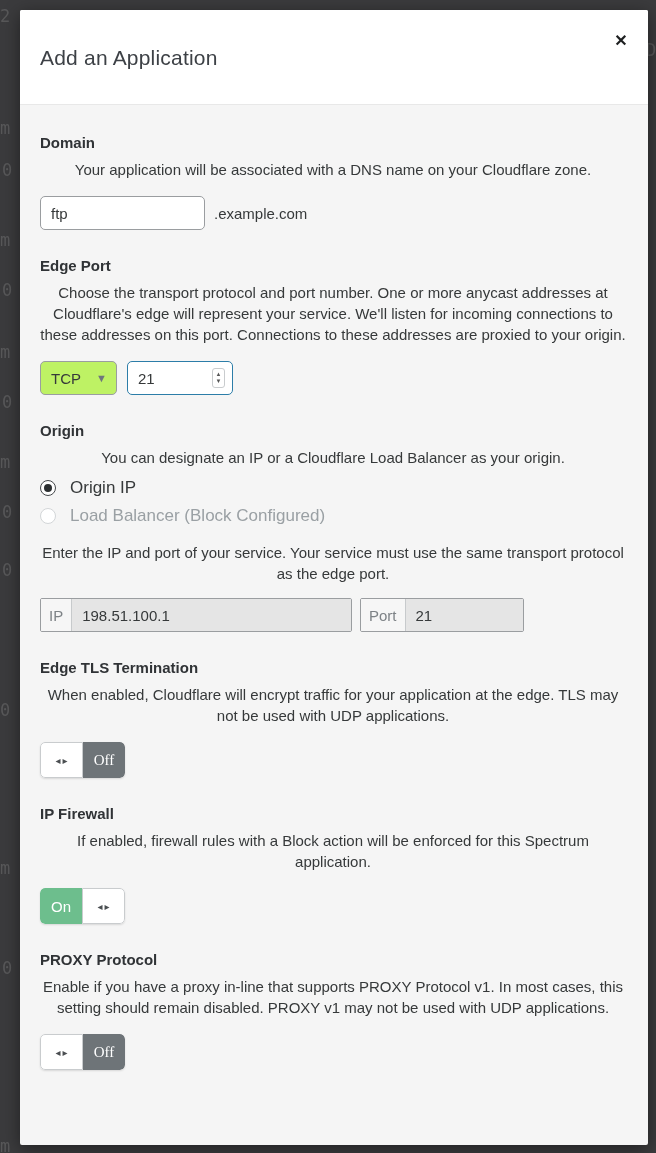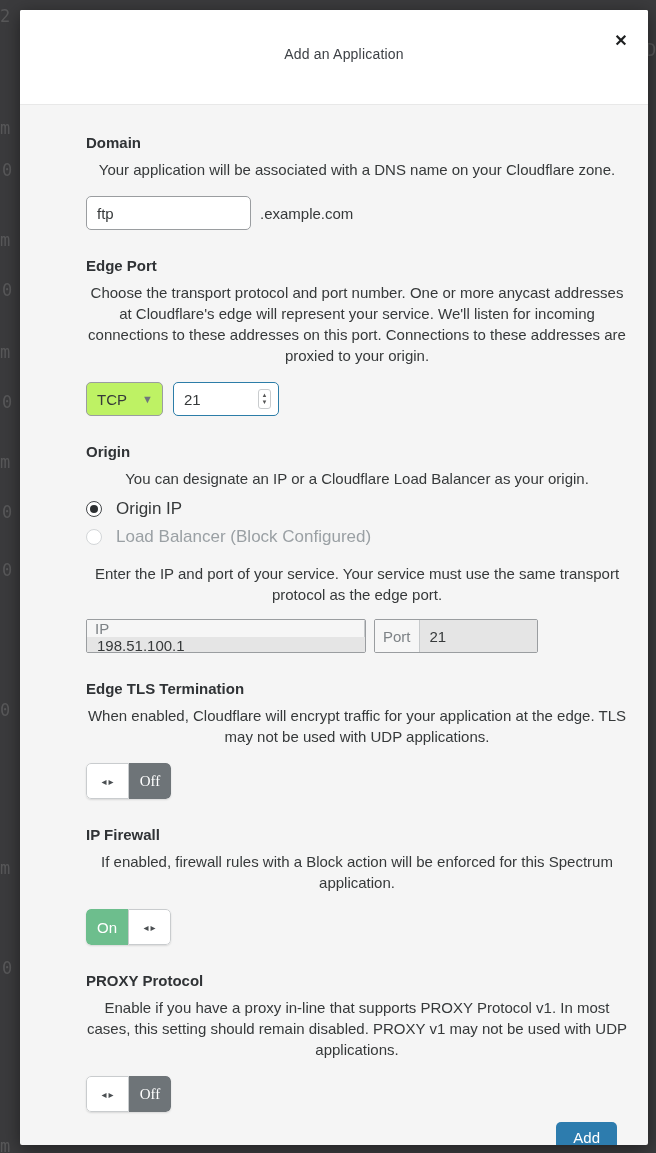--- a/index.html
+++ b/index.html
@@ -20,27 +20,27 @@
   .modal{
     position:absolute; left:20px; top:10px; width:628px; height:1135px;
     background:var(--modal-body-bg); border-radius:2px; overflow:hidden;
     box-shadow:0 4px 18px rgba(0,0,0,.45);
   }
   .modal-header{
     height:95px; background:var(--modal-header-bg);
     border-bottom:1px solid #e8e8e8; position:relative;
     padding:36px 0 0 20px;
   }
-  .modal-title{font-size:14px; font-weight:400; color:#3d4146; letter-spacing:.2px;text-align:center;}
+  .modal-title{font-size:21px; font-weight:400; color:#3d4146; letter-spacing:.2px;}
   .close-btn{
     position:absolute; top:20px; right:16px; width:22px; height:22px;
     background:none; border:none; font-size:16px; font-weight:700; color:#1d1f20;
     cursor:pointer; line-height:22px; text-align:center;
   }
-  .modal-body{padding:28px 20px 0 20px;margin-left:46px;}
+  .modal-body{padding:28px 20px 0 20px;}
   section.field + section.field{margin-top:26px;}
   .flabel{font-size:15px; font-weight:700; color:#303336; line-height:20px;}
   .fdesc{font-size:15px; line-height:21px; color:var(--text); margin-top:6px; max-width:586px;text-align:center;}
   .row{display:flex; align-items:center; margin-top:16px;}
   .text-input{
     height:34px; background:#fff; border:1px solid var(--border); border-radius:5px;
     font-family:inherit; font-size:15px; color:var(--text); padding:0 10px; outline:none;
   }
   .domain-input{width:165px;}
   .suffix{font-size:15px; color:var(--text); margin-left:9px;}
@@ -72,21 +72,21 @@
   .radio.disabled{border-color:#d3d6d8;}
   .radio-label{font-size:17px; margin-left:14px;}
   .radio-label.muted{color:var(--muted-text);}
   .fdesc.mt14{margin-top:14px;}
   
   .group-row{display:flex; align-items:center; margin-top:14px;}
   .input-group{
     display:flex; align-items:stretch; height:34px; background:#fff;
     border:1px solid var(--border); border-radius:2px; overflow:hidden;
   }
-  .ip-group{width:280px;flex-direction:column;}
+  .ip-group{width:312px;}
   .port-group{width:164px; margin-left:8px;}
   .prefix{
     display:flex; align-items:center; padding:0 8px; background:#f6f6f6;
     border-right:1px solid #c7cacc; color:#7d8286; font-size:15px;
   }
   .input-group input{
     border:none; outline:none; flex:1; min-width:0; font-family:inherit;
     font-size:15px; color:var(--text); padding:0 10px; background:#e5e5e5;
   }
   
@@ -222,18 +222,15 @@
       <h2 class="flabel">PROXY Protocol</h2>
       <p class="fdesc">Enable if you have a proxy in-line that supports PROXY Protocol v1. In most cases, this setting should remain disabled. PROXY v1 may not be used with UDP applications.</p>
       <div class="toggle off">
         <span class="handle">
           <span class="arrows">◂▸</span>
         </span>
         <span class="state">Off</span>
       </div>
     </section>
 
-    <div class="footer">
-      <button class="add-btn">Add</button>
-    </div>
 
   </div>
 </div>
 
 </body></html>

